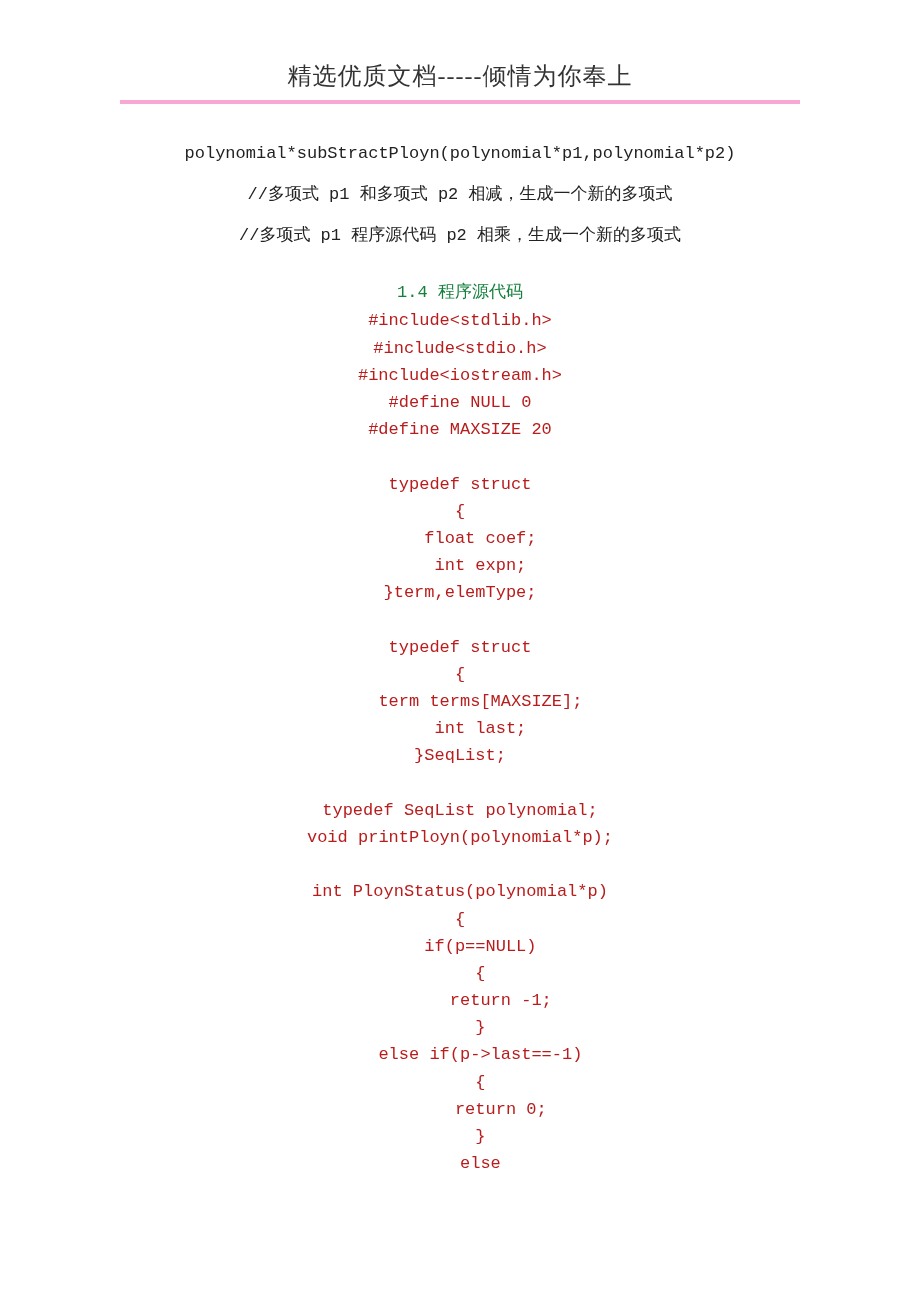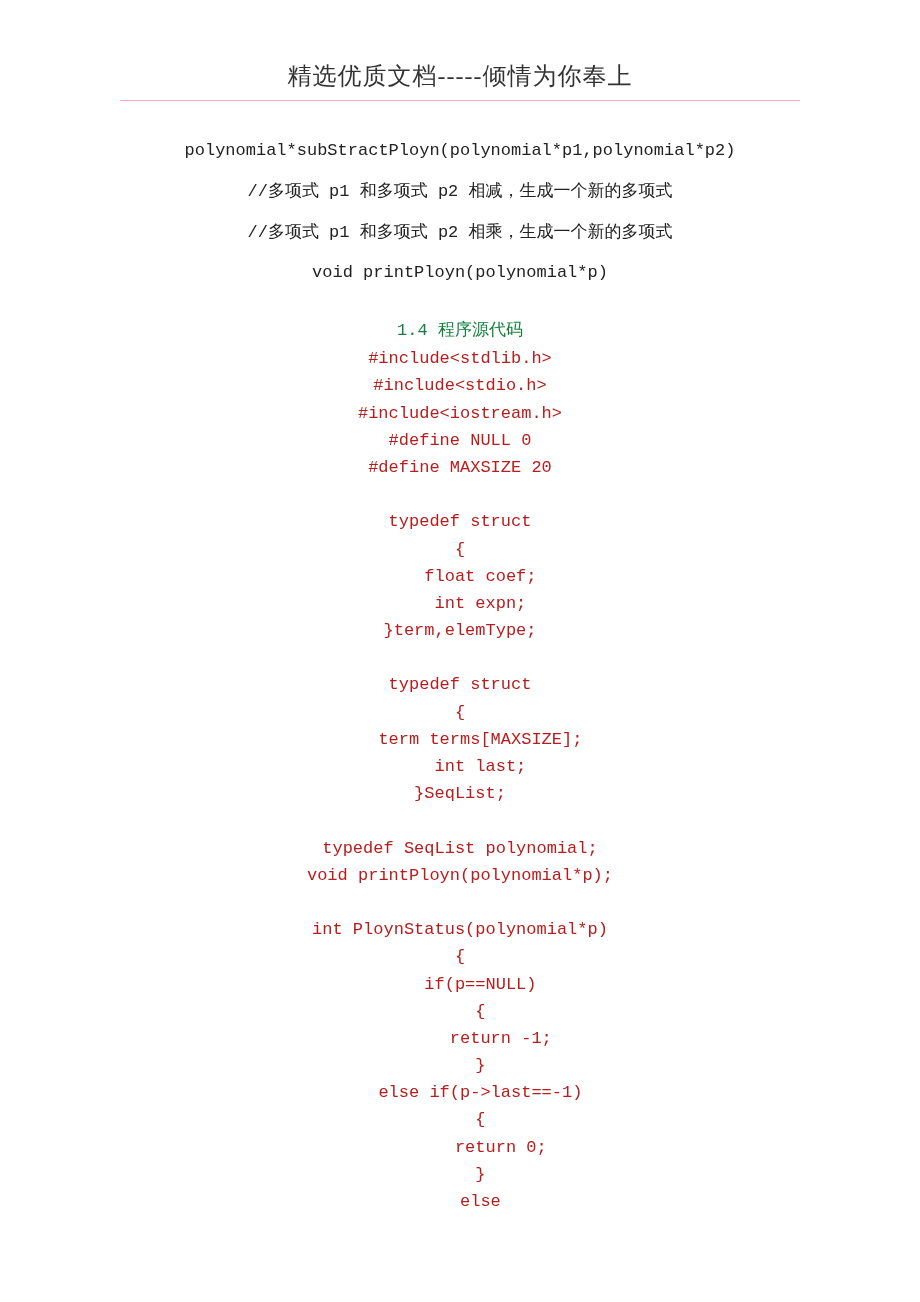--- a/index.html
+++ b/index.html
@@ -14,21 +14,21 @@
     padding: 60px 0 40px 0;
     box-sizing: border-box;
   }
   .header {
     font-family: "SimSun", "宋体", serif;
     font-size: 24px;
     color: #333;
     text-align: center;
     padding-bottom: 8px;
     margin: 0 120px 30px 120px;
-    border-bottom: 1px solid #f9a8d4;
+    border-bottom: 4px solid #f9a8d4;
     letter-spacing: 1px;
   }
   .content {
     margin: 0 130px;
     text-align: center;
   }
   .proto-line {
     font-family: "Courier New", "SimSun", monospace;
     font-size: 17px;
     color: #222;
@@ -52,22 +52,21 @@
 </style>
 </head>
 <body>
 
 <div class="page">
   <div class="header">精选优质文档-----倾情为你奉上</div>
 
   <div class="content">
     <div class="proto-line">polynomial*subStractPloyn(polynomial*p1,polynomial*p2)</div>
     <div class="proto-line">//多项式 p1 和多项式 p2 相减，生成一个新的多项式</div>
-    <div class="proto-line">//多项式 p1 和多项式 p2 相乘，生成一个新的多项式</div>
-    <div class="proto-line">void printPloyn(polynomial*p)</div>
+    <div class="proto-line">//多项式 p1 程序源代码 p2 相乘，生成一个新的多项式</div>
 
     <div class="section-title">1.4 程序源代码</div>
     <div class="code-block">#include&lt;stdlib.h&gt;
 #include&lt;stdio.h&gt;
 #include&lt;iostream.h&gt;
 #define NULL 0
 #define MAXSIZE 20
 
 typedef struct
 {

